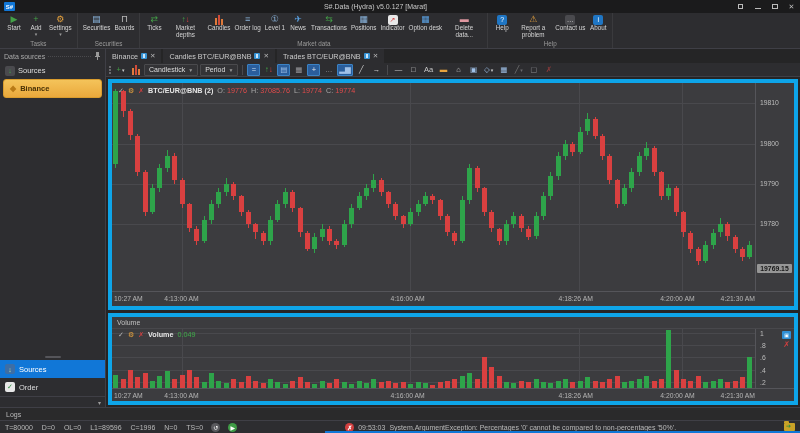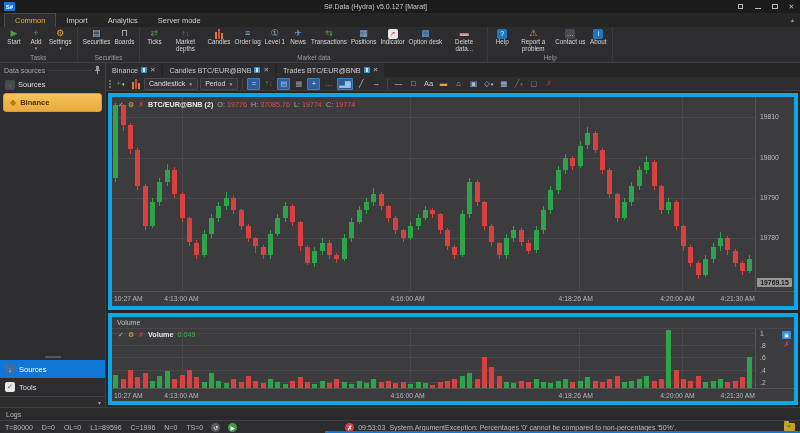--- a/index.html
+++ b/index.html
@@ -150,27 +150,20 @@
       <span class="winbtn">
           <span class="wb-min"></span>
         </span>
       <span class="winbtn">
           <span class="wb-max"></span>
         </span>
       <span class="winbtn">✕</span>
     </div>
   </div>
 
-  <div class="rtabs" id="ribbon-tabs">
-    <div class="rtab active">Common</div>
-      <div class="rtab">Import</div>
-      <div class="rtab">Analytics</div>
-      <div class="rtab">Server mode</div>
-      <span class="ribbon-collapse">▴</span>
-  </div>
 
   <div class="ribbon" id="ribbon-groups">
       <div class="rgroup">
         <div class="ritems">
           <div class="ritem">
             <div class="ric">
               <span class="gicon" style="color: rgb(67, 160, 71);">▶</span>
             </div>
             <div class="rlb">Start</div>
           </div>
@@ -339,21 +332,21 @@
       <div class="sb-split">
           <i></i>
         </div>
       <div id="sb-nav">
           <div class="sb-nav-item active">
             <span class="mini-chip" style="background: rgb(61, 110, 165); color: rgb(191, 227, 168);">↓</span>
             <span>Sources</span>
           </div>
           <div class="sb-nav-item">
             <span class="mini-chip" style="background: rgb(232, 232, 232); color: rgb(47, 143, 63);">✓</span>
-            <span>Tools</span>
+            <span>Order</span>
           </div>
         </div>
       <div class="sb-foot">▾</div>
     </div>
 
     <div class="main">
       <div class="doctabs" id="doc-tabs">
           <div class="dtab">
             <span>Binance</span>
             <span class="pinbox"></span>

